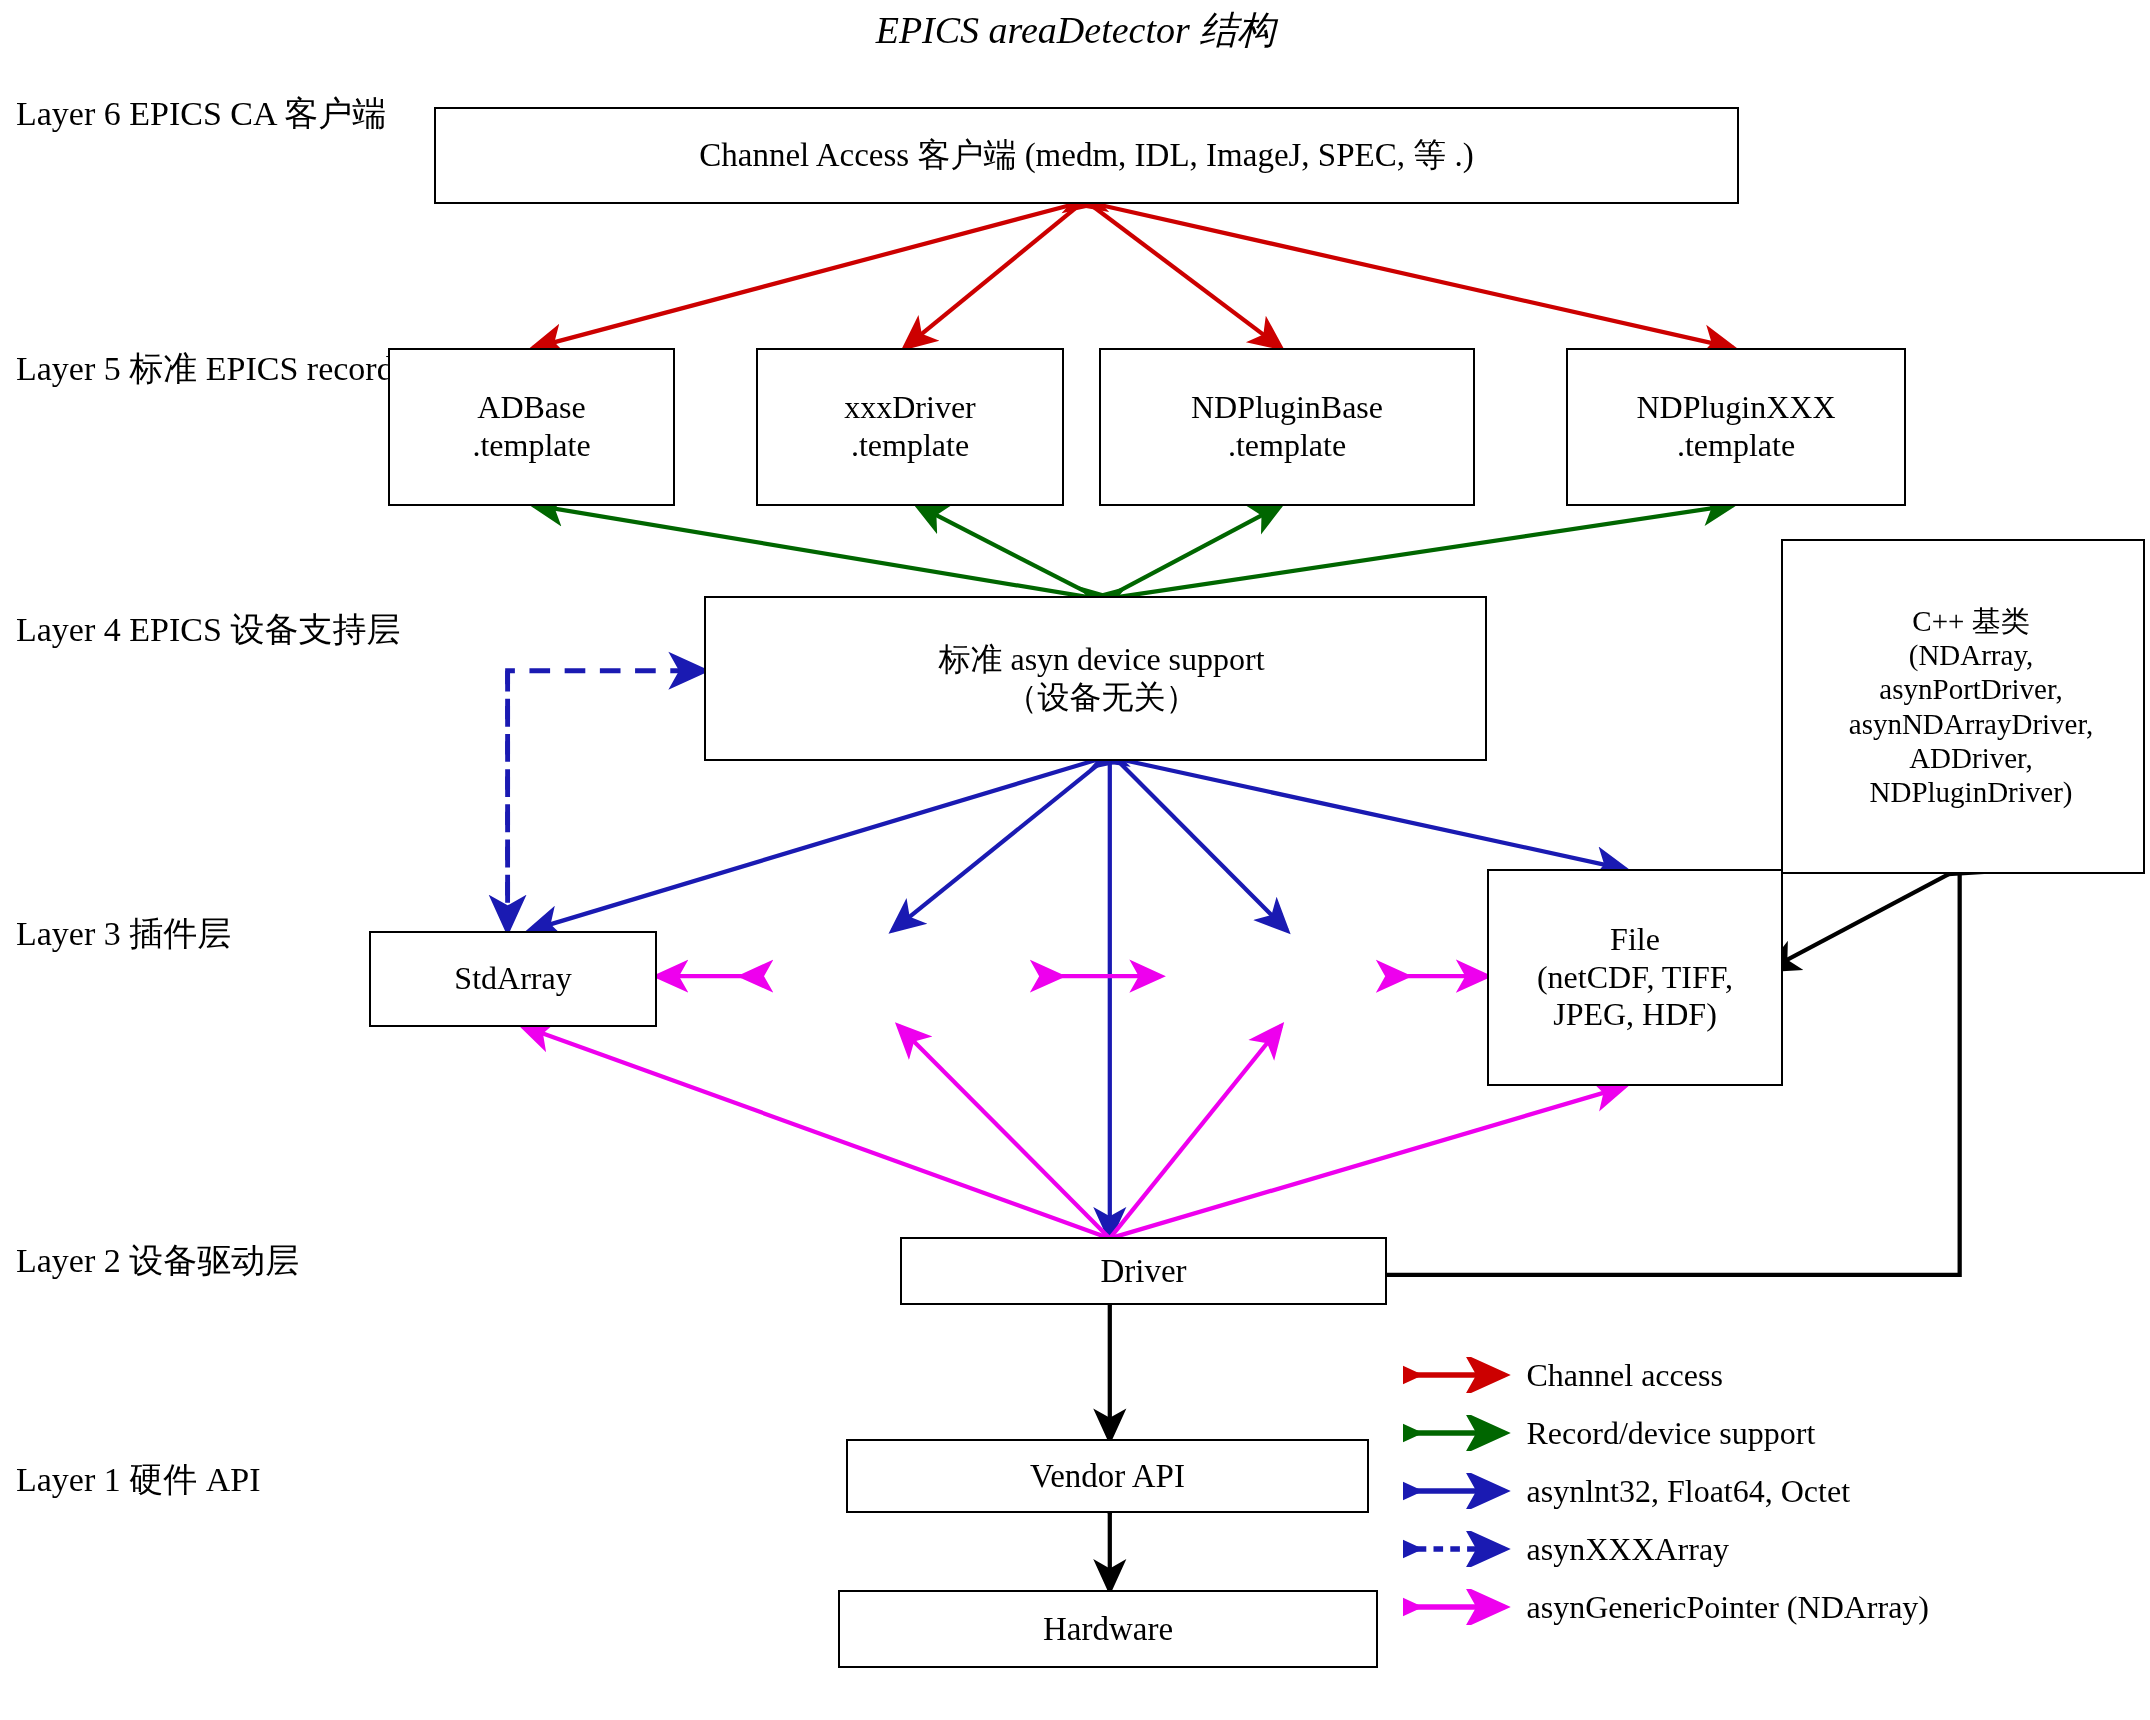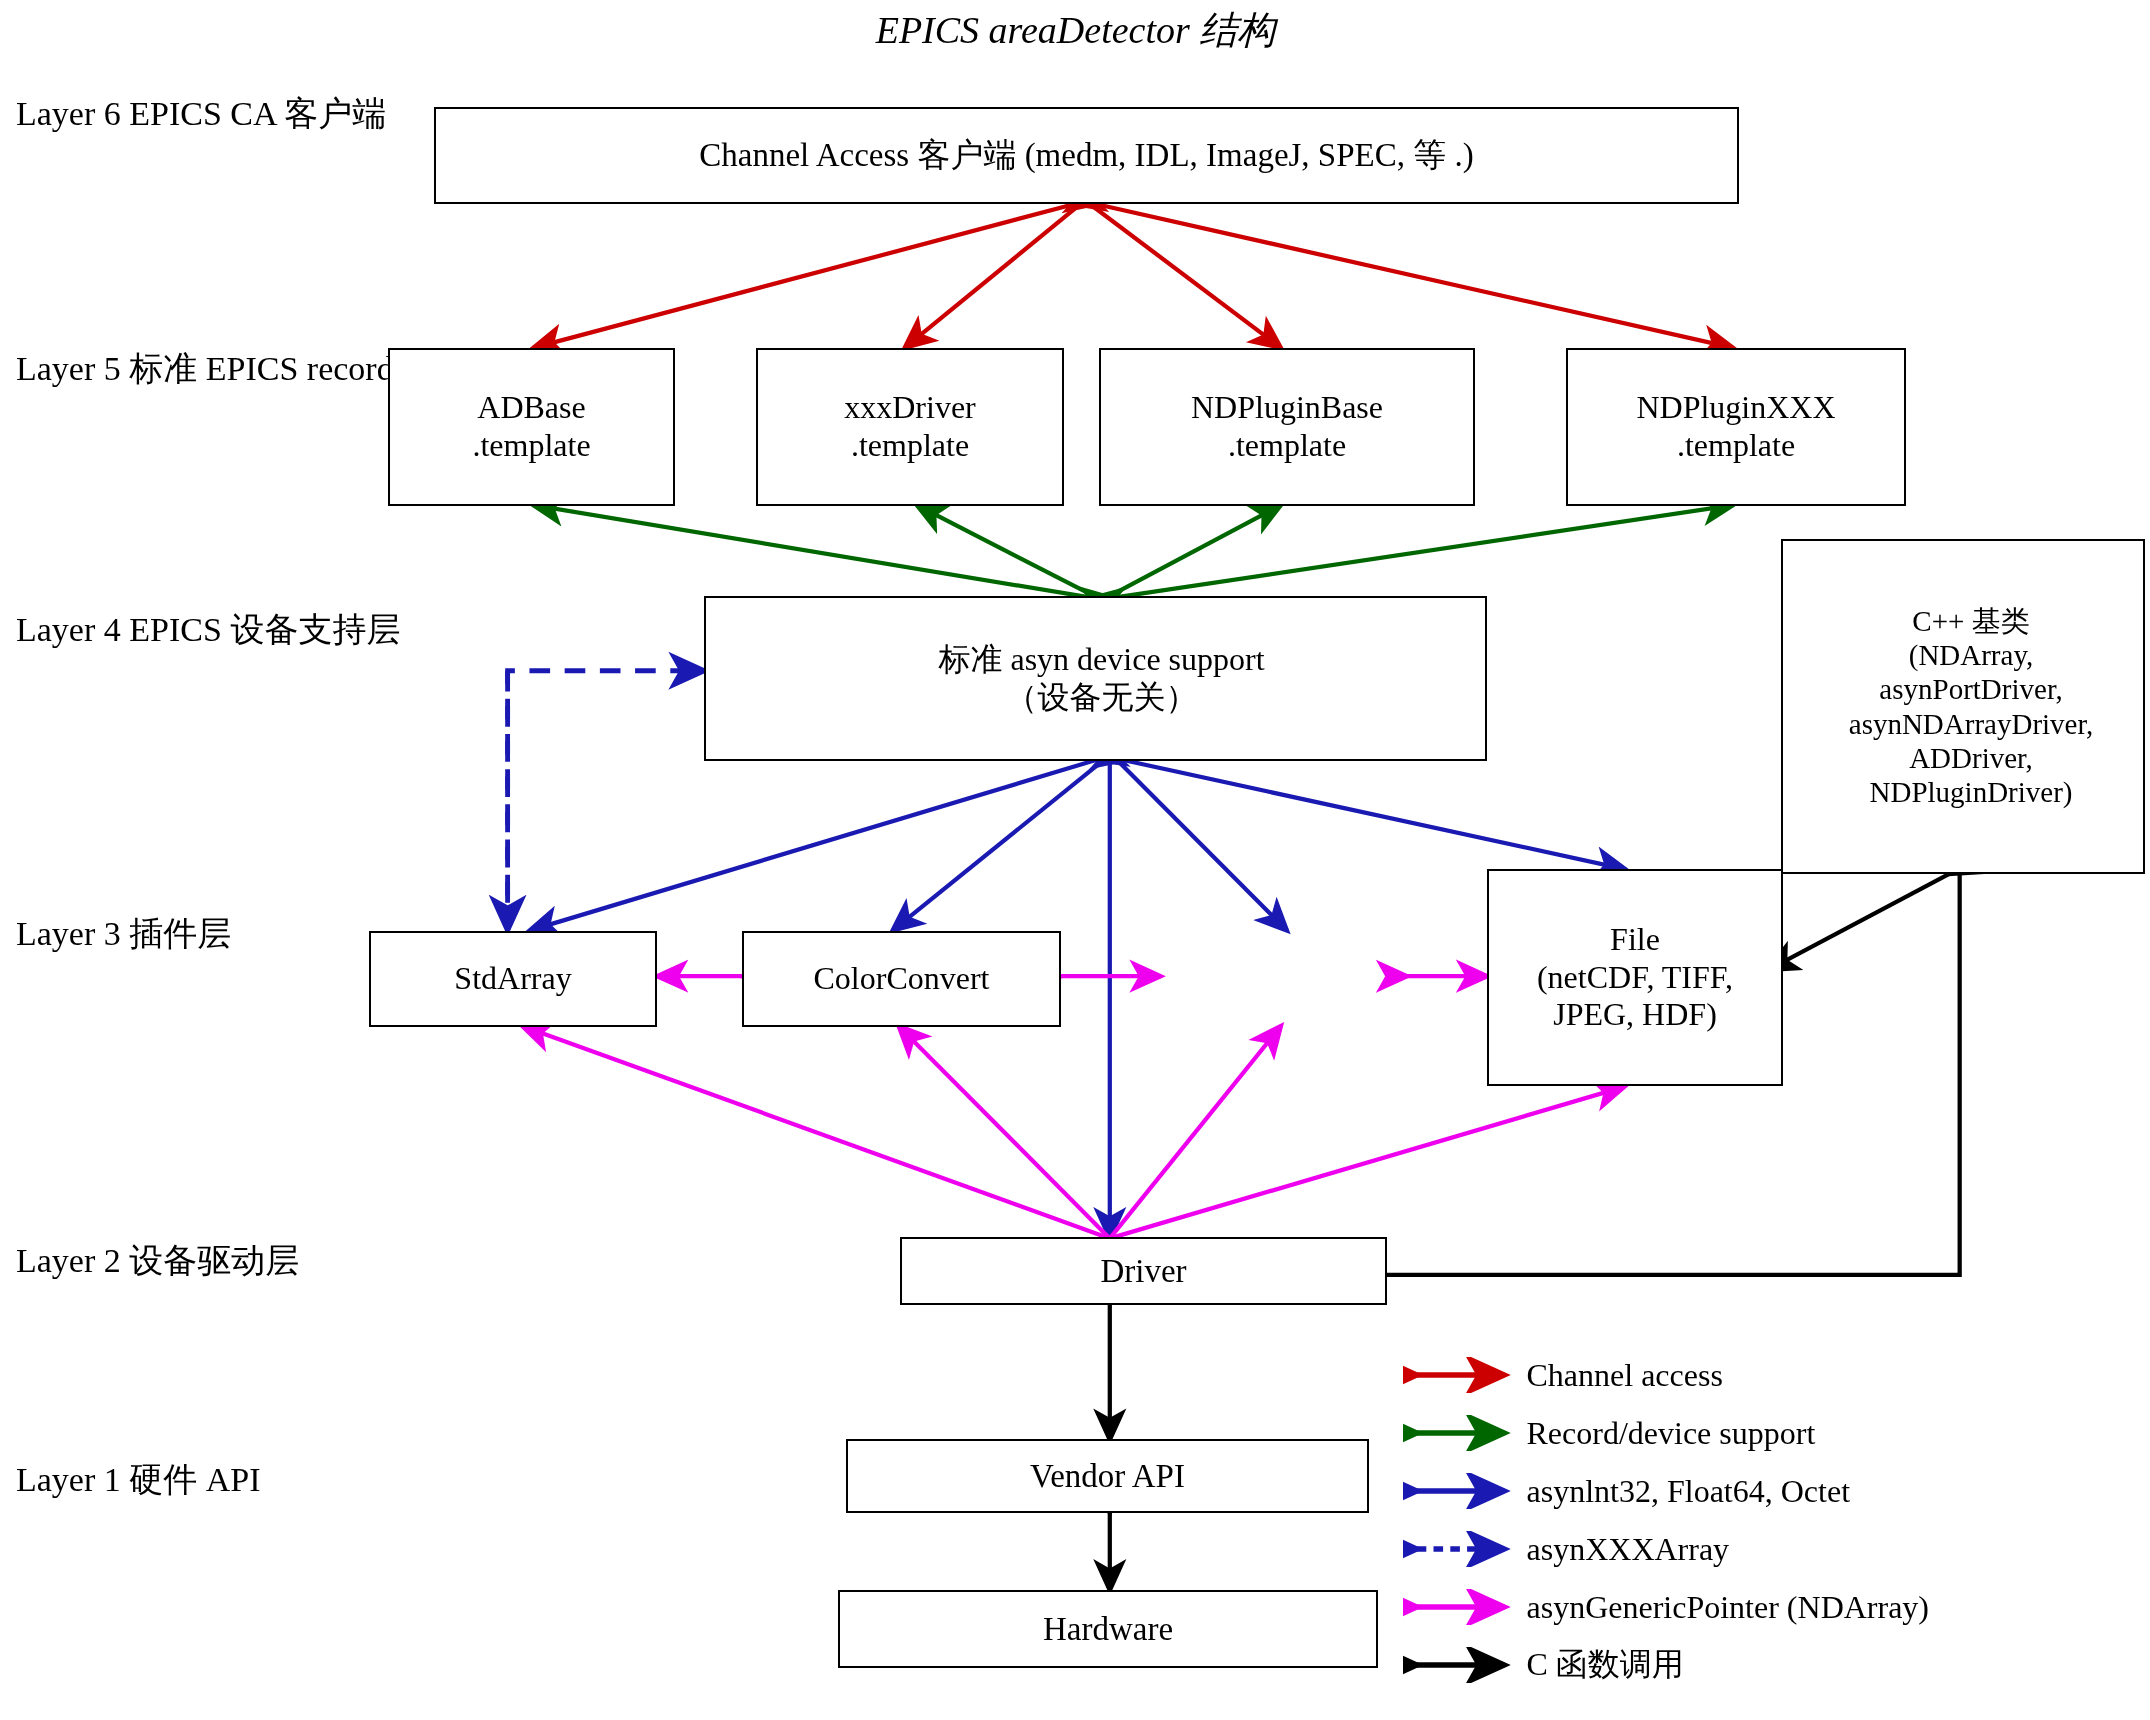--- a/index.html
+++ b/index.html
@@ -214,23 +214,20 @@
     <span class="ln">(NDArray,</span>
     <span class="ln">asynPortDriver,</span>
     <span class="ln">asynNDArrayDriver,</span>
     <span class="ln">ADDriver,</span>
     <span class="ln">NDPluginDriver)</span>
   </div>
 
   <div class="node" style="left:369px; top:931px; width:288px; height:96px; font-size:32px;">
     <span class="ln">StdArray</span>
   </div>
-  <div class="node" style="left:742px; top:931px; width:319px; height:96px; font-size:32px;">
-    <span class="ln">ColorConvert</span>
-  </div>
   <div class="node" style="left:1487px; top:869px; width:296px; height:217px; font-size:32px;">
     <span class="ln">File</span>
     <span class="ln">(netCDF, TIFF,</span>
     <span class="ln">JPEG, HDF)</span>
   </div>
 
   <div class="node" style="left:900px; top:1237px; width:487px; height:68px; font-size:33px;">
     <span class="ln">Driver</span>
   </div>
 
@@ -296,28 +293,17 @@
         <line x1="22" y1="30" x2="168" y2="30" stroke="#EE00EE" stroke-width="9" marker-start="url(#lm-magenta)" marker-end="url(#lm-magenta)"></line>
         <defs>
           <marker id="lm-magenta" markerWidth="9" markerHeight="9" refX="7.4" refY="4.5" orient="auto" markerUnits="strokeWidth">
             <path d="M0,0.6 L8.6,4.5 L0,8.4 L2.2,4.5 Z" fill="#EE00EE"></path>
           </marker>
         </defs>
       </svg>
       <span class="legend-text">asynGenericPointer (NDArray)</span>
     </div>
 
-    <div class="legend-row">
-      <svg class="legend-arrow" viewBox="0 0 190 60">
-        <line x1="22" y1="30" x2="168" y2="30" stroke="#000000" stroke-width="9" marker-start="url(#lm-black)" marker-end="url(#lm-black)"></line>
-        <defs>
-          <marker id="lm-black" markerWidth="9" markerHeight="9" refX="7.4" refY="4.5" orient="auto" markerUnits="strokeWidth">
-            <path d="M0,0.6 L8.6,4.5 L0,8.4 L2.2,4.5 Z" fill="#000000"></path>
-          </marker>
-        </defs>
-      </svg>
-      <span class="legend-text">C 函数调用</span>
-    </div>
 
   </div>
 
 </div>
 
 
 </body></html>

